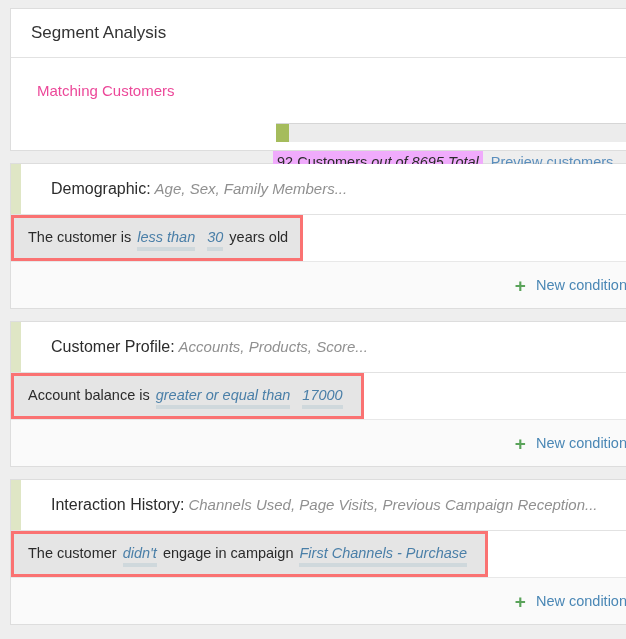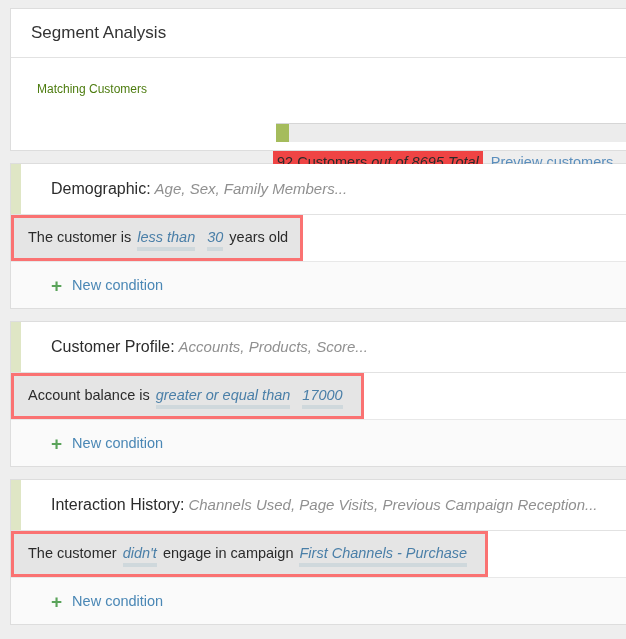--- a/index.html
+++ b/index.html
@@ -42,22 +42,22 @@
   }
   .analysis-body {
     position: relative;
     height: 92px;
     padding-left: 20px;
   }
   .match-label {
     position: absolute;
     left: 26px;
     top: 24px;
-    font-size: 12px;
-    color: #4d7c0f;
+    font-size: 15px;
+    color: #ec4899;
   }
   .progress-track {
     position: absolute;
     left: 265px;
     top: 65px;
     right: 0;
     height: 18px;
     background: #ececec;
     border-top: 1px solid #d6d6d6;
   }
@@ -70,21 +70,21 @@
     width: 13px;
   }
   .count-row {
     position: absolute;
     left: 262px;
     top: 96px;
     font-size: 14.5px;
     white-space: nowrap;
   }
   .count-highlight {
-    background: #ef4444;
+    background: #f0abfc;
     color: #2b2b2b;
     padding: 3px 4px 3px 4px;
   }
   .count-highlight .ital {
     font-style: italic;
   }
   .preview-link {
     color: #5b8fbd;
     margin-left: 8px;
     cursor: pointer;
@@ -160,20 +160,21 @@
     right: 0;
     bottom: -6px;
     height: 4px;
     background: #cfd8dc;
   }
 
   .newcond {
     padding: 11px 0 13px 40px;
     font-size: 14.5px;
     background: #fafafa;
+    text-align: right;
   }
   .plus {
     color: #5aa35a;
     font-size: 19px;
     font-weight: bold;
     position: relative;
     top: 2px;
     margin-right: 10px;
     cursor: pointer;
   }

